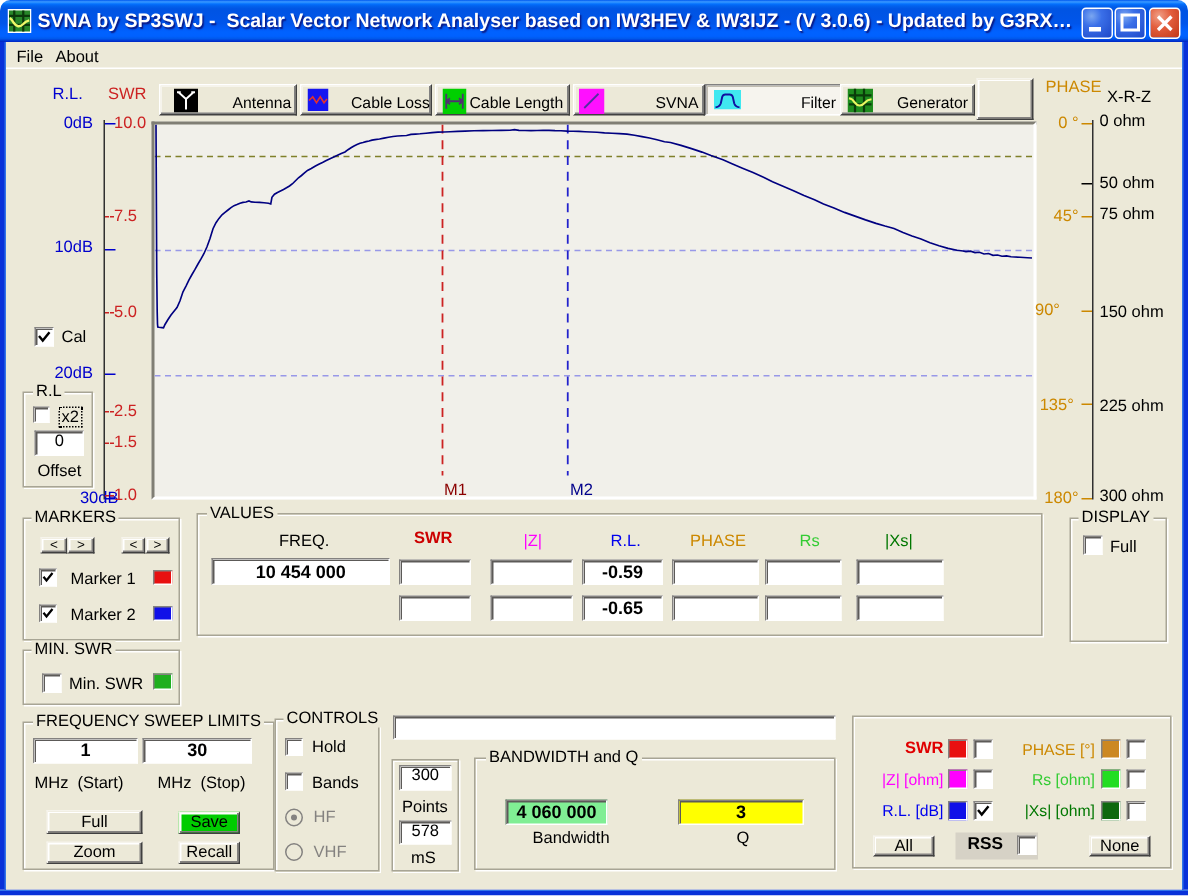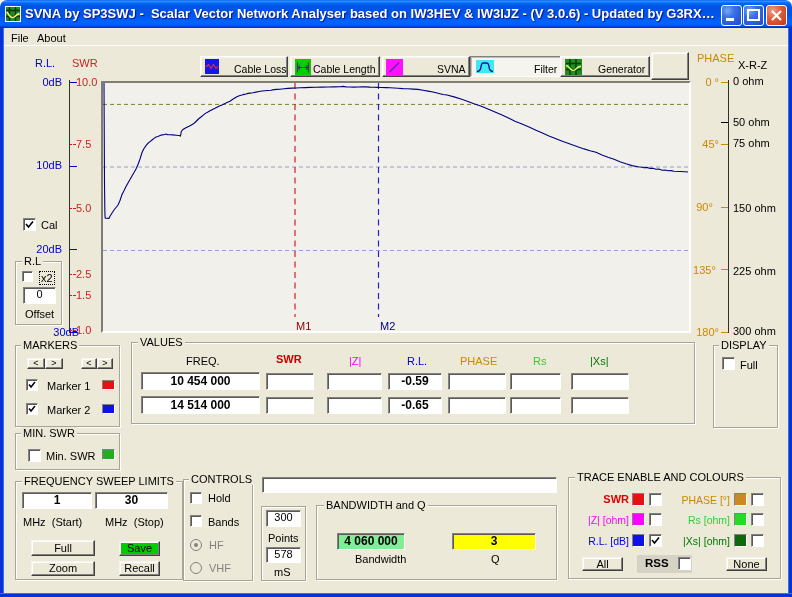--- a/index.html
+++ b/index.html
@@ -64,20 +64,27 @@
   </div>
 
   <div class="abs" id="borderL"></div>
   <div class="abs" id="borderR"></div>
   <div class="abs" id="borderB"></div>
   <div class="abs" id="client"></div>
   <div class="abs" id="menubar"></div>
   <div class="abs menu-item" style="left:11px;top:32px;">File</div>
   <div class="abs menu-item" style="left:37px;top:32px;">About</div>
 
+  <div class="abs toolbtn" style="left:106px;width:92px;">
+    <svg class="ticon" style="left:9px;top:2px" width="16" height="16">
+      <rect width="16" height="16" fill="#000"></rect>
+      <path d="M3 2.5 L8 7 M13 2.5 L8 7 M8 7 V14 M2 2.5 H4.5 M11.5 2.5 H14" stroke="#fff" stroke-width="1.3" fill="none"></path>
+    </svg>
+    <div class="tlabel" style="left:48px;">Antenna</div>
+  </div>
   <div class="abs toolbtn" style="left:200px;width:88px;">
     <svg class="ticon" style="left:4px;top:2px" width="14" height="15">
       <rect width="14" height="15" fill="#1515f0"></rect>
       <path d="M1 8 L3.5 5.5 L6 9.5 L8.5 5.5 L11 9.5 L13 7" stroke="#e03030" stroke-width="1.1" fill="none"></path>
     </svg>
     <div class="tlabel" style="left:33px;">Cable Loss</div>
   </div>
   <div class="abs toolbtn" style="left:290px;width:90px;">
     <svg class="ticon" style="left:4px;top:2px" width="16" height="17">
       <rect width="16" height="17" fill="#00d000"></rect>
@@ -158,21 +165,21 @@
   <div class="abs cb" style="left:22px;top:271px;width:11px;height:11px;"></div>
   <div class="abs" style="left:39px;top:271px;border:1px dotted #000;padding:0 1px;">x2</div>
   <div class="abs tb" style="left:23px;top:287px;width:33px;height:17px;">0</div>
   <div class="abs" style="left:25px;top:308px;">Offset</div>
 
   <div class="abs" style="left:697px;top:52px;color:#cc8800;">PHASE</div>
   <div class="abs" style="left:738px;top:59px;">X-R-Z</div>
   <div class="abs" style="left:728px;top:80px;width:1px;height:253px;background:#303030;"></div>
   <div class="abs" style="left:690px;top:76px;width:29px;text-align:right;color:#cc8800;">0 °</div>
   <div class="abs" style="left:690px;top:138px;width:29px;text-align:right;color:#cc8800;">45°</div>
-  <div class="abs" style="left:690px;top:201px;width:29px;text-align:center;color:#cc8800;">90°</div>
+  <div class="abs" style="left:690px;top:201px;width:29px;text-align:left;color:#cc8800;">90°</div>
   <div class="abs" style="left:690px;top:264px;width:29px;text-align:center;color:#cc8800;">135°</div>
   <div class="abs" style="left:690px;top:326px;width:29px;text-align:right;color:#cc8800;">180°</div>
   <div class="abs" style="left:721px;top:82px;width:7px;height:1px;background:#cc8800;"></div>
   <div class="abs" style="left:721px;top:144px;width:7px;height:1px;background:#cc8800;"></div>
   <div class="abs" style="left:721px;top:207px;width:7px;height:1px;background:#cc8800;"></div>
   <div class="abs" style="left:721px;top:269px;width:7px;height:1px;background:#cc8800;"></div>
   <div class="abs" style="left:721px;top:332px;width:7px;height:1px;background:#cc8800;"></div>
   <div class="abs" style="left:721px;top:122px;width:7px;height:1px;background:#000;"></div>
   <div class="abs" style="left:733px;top:75px;">0 ohm</div>
   <div class="abs" style="left:733px;top:116px;">50 ohm</div>
@@ -215,21 +222,20 @@
   <div class="abs" style="left:460px;top:355px;color:#cc8800;">PHASE</div>
   <div class="abs" style="left:533px;top:355px;color:#33cc33;">Rs</div>
   <div class="abs" style="left:590px;top:355px;color:#007700;">|Xs|</div>
   <div class="abs tb" style="left:141px;top:372px;width:119px;height:18px;font-weight:bold;font-size:12px;line-height:16px;">10 454 000</div>
   <div class="abs tb" style="left:266px;top:373px;width:48px;height:17px;"></div>
   <div class="abs tb" style="left:327px;top:373px;width:55px;height:17px;"></div>
   <div class="abs tb" style="left:388px;top:373px;width:54px;height:17px;font-weight:bold;font-size:12px;line-height:15px;">-0.59</div>
   <div class="abs tb" style="left:448px;top:373px;width:58px;height:17px;"></div>
   <div class="abs tb" style="left:510px;top:373px;width:51px;height:17px;"></div>
   <div class="abs tb" style="left:571px;top:373px;width:58px;height:17px;"></div>
-  <div class="abs tb" style="left:141px;top:396px;width:119px;height:18px;font-weight:bold;font-size:12px;line-height:16px;">14 514 000</div>
   <div class="abs tb" style="left:266px;top:397px;width:48px;height:17px;"></div>
   <div class="abs tb" style="left:327px;top:397px;width:55px;height:17px;"></div>
   <div class="abs tb" style="left:388px;top:397px;width:54px;height:17px;font-weight:bold;font-size:12px;line-height:15px;">-0.65</div>
   <div class="abs tb" style="left:448px;top:397px;width:58px;height:17px;"></div>
   <div class="abs tb" style="left:510px;top:397px;width:51px;height:17px;"></div>
   <div class="abs tb" style="left:571px;top:397px;width:58px;height:17px;"></div>
 
   <div class="abs frame" style="left:713px;top:345px;width:65px;height:83px;"></div>
   <div class="abs flabel" style="left:719px;top:339px;">DISPLAY</div>
   <div class="abs cb" style="left:722px;top:357px;"></div>
@@ -267,21 +273,20 @@
   <div class="abs tb" style="left:262px;top:477px;width:295px;height:16px;"></div>
 
   <div class="abs frame" style="left:316px;top:505px;width:241px;height:75px;"></div>
   <div class="abs flabel" style="left:324px;top:499px;">BANDWIDTH and Q</div>
   <div class="abs tb" style="left:337px;top:533px;width:68px;height:17px;background:#80ee94;font-weight:bold;font-size:12px;line-height:15px;">4 060 000</div>
   <div class="abs" style="left:355px;top:553px;">Bandwidth</div>
   <div class="abs tb" style="left:452px;top:533px;width:84px;height:17px;background:#ffff00;font-weight:bold;font-size:12px;line-height:15px;">3</div>
   <div class="abs" style="left:491px;top:553px;">Q</div>
 
   <div class="abs frame" style="left:568px;top:477px;width:213px;height:102px;"></div>
-  <div class="abs flabel" style="left:575px;top:471px;">TRACE ENABLE AND COLOURS</div>
   <div class="abs" style="left:568px;top:493px;width:61px;text-align:right;color:#e00000;font-weight:bold;font-size:11px;">SWR</div>
   <div class="abs swatch" style="left:632px;top:493px;width:13px;height:13px;background:#e81010;"></div>
   <div class="abs cb" style="left:649px;top:493px;"></div>
   <div class="abs" style="left:660px;top:494px;width:70px;text-align:right;color:#cc8800;font-size:10.5px;">PHASE [°]</div>
   <div class="abs swatch" style="left:734px;top:493px;width:13px;height:13px;background:#cc8822;"></div>
   <div class="abs cb" style="left:751px;top:493px;"></div>
   <div class="abs" style="left:568px;top:514px;width:61px;text-align:right;color:#ff00ff;font-size:10.5px;">|Z| [ohm]</div>
   <div class="abs swatch" style="left:632px;top:513px;width:13px;height:13px;background:#ff00ff;"></div>
   <div class="abs cb" style="left:649px;top:513px;"></div>
   <div class="abs" style="left:660px;top:514px;width:70px;text-align:right;color:#33cc33;font-size:10.5px;">Rs [ohm]</div>

